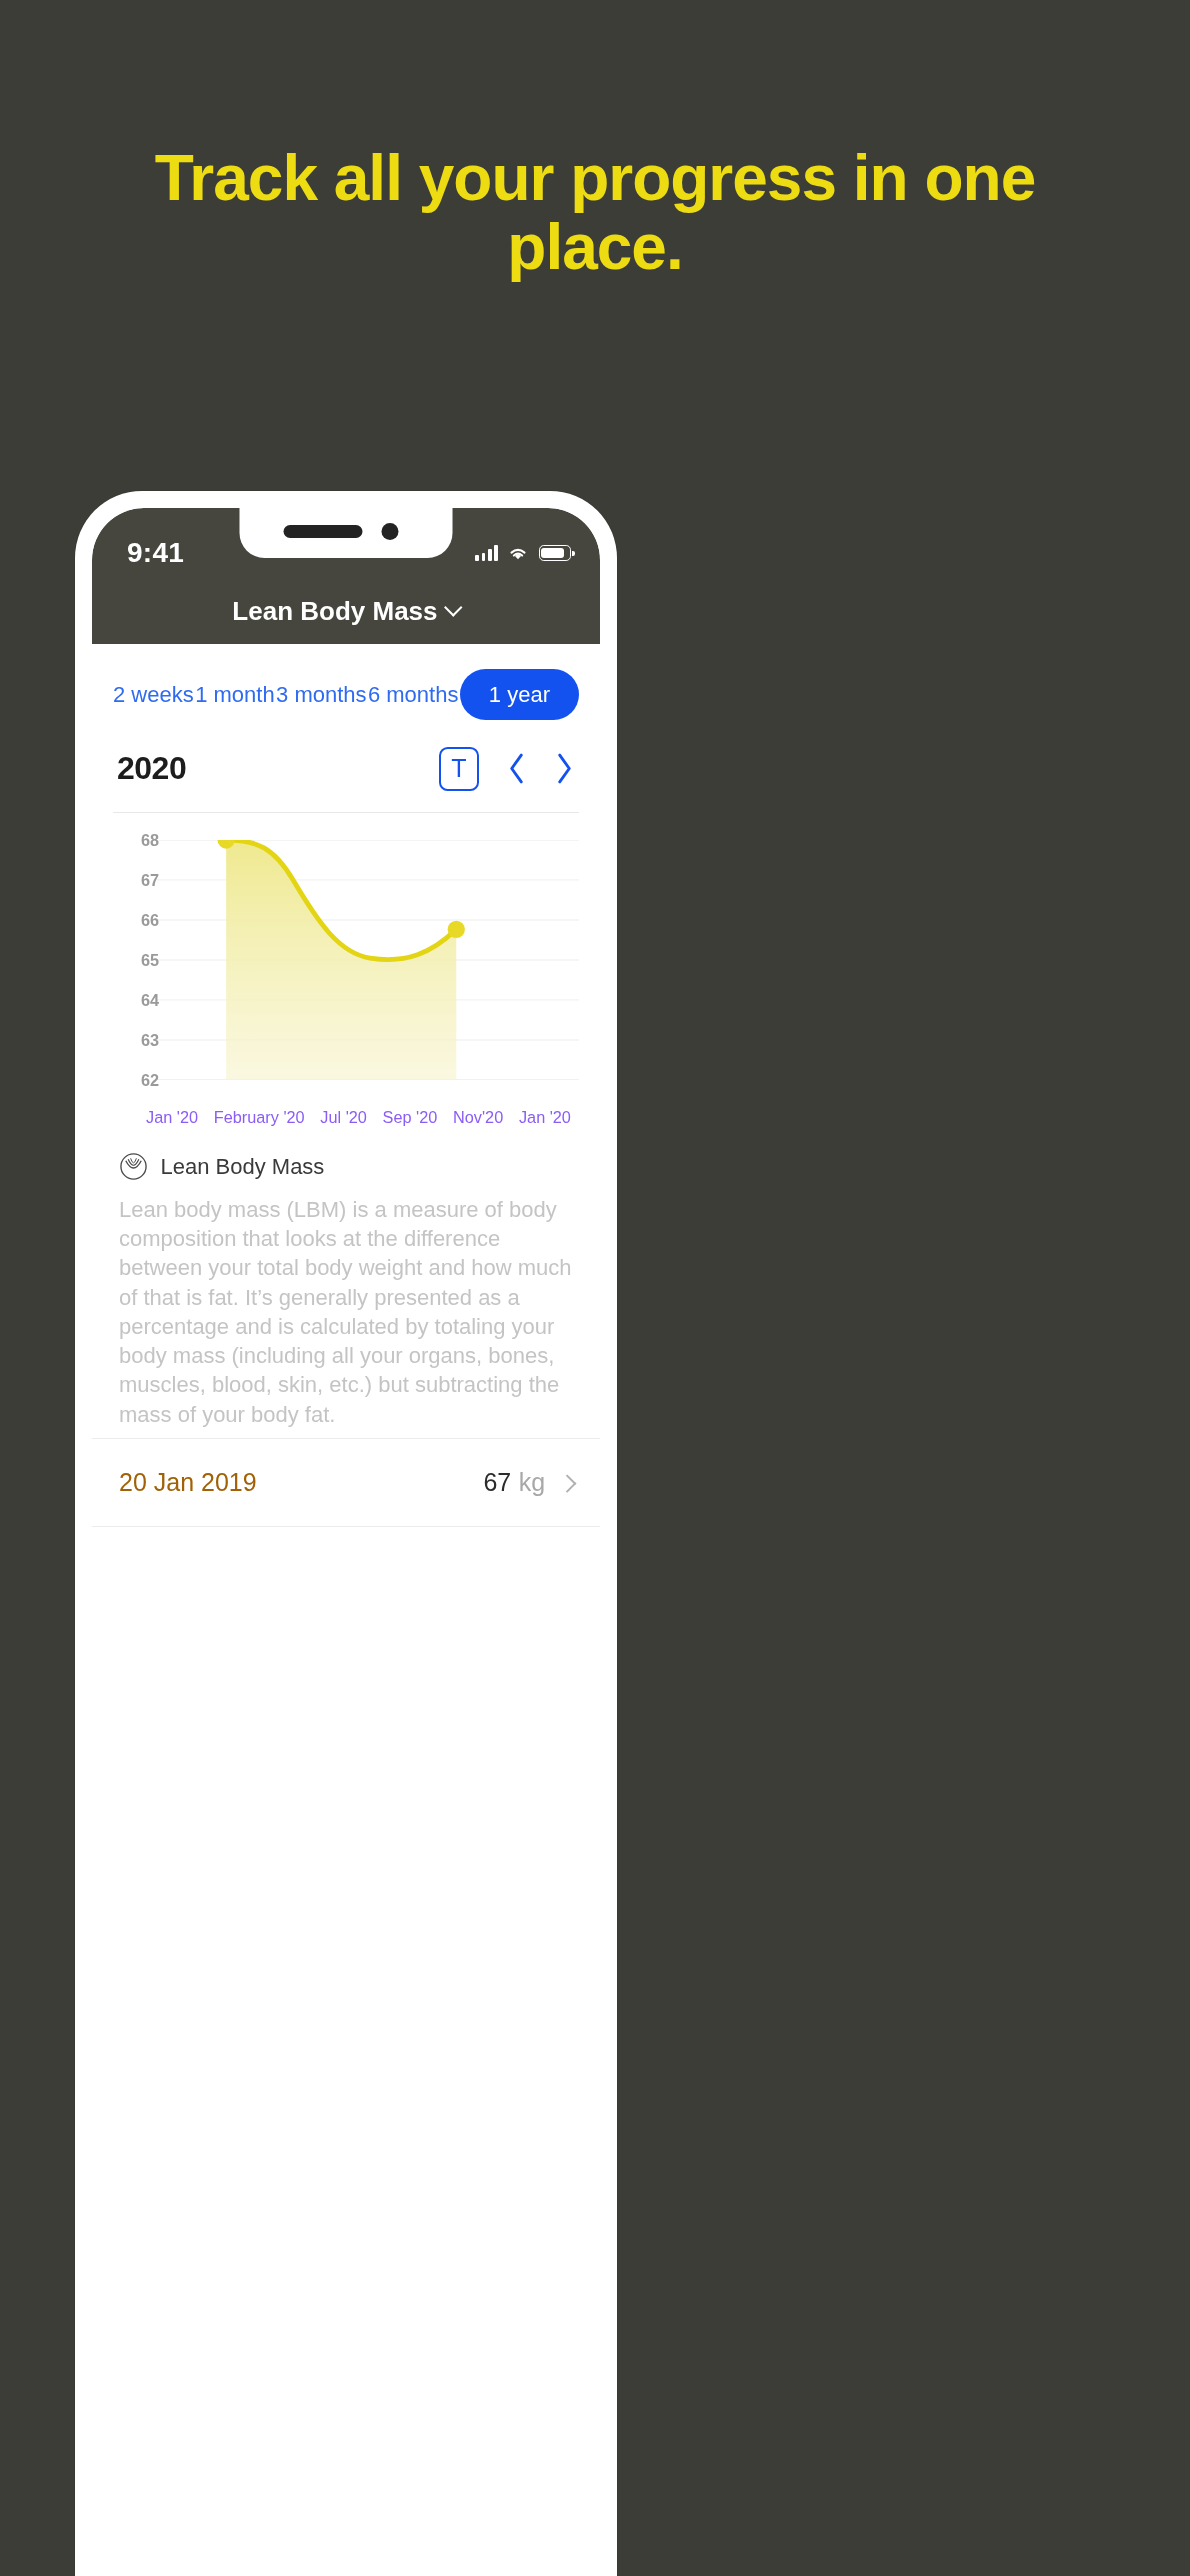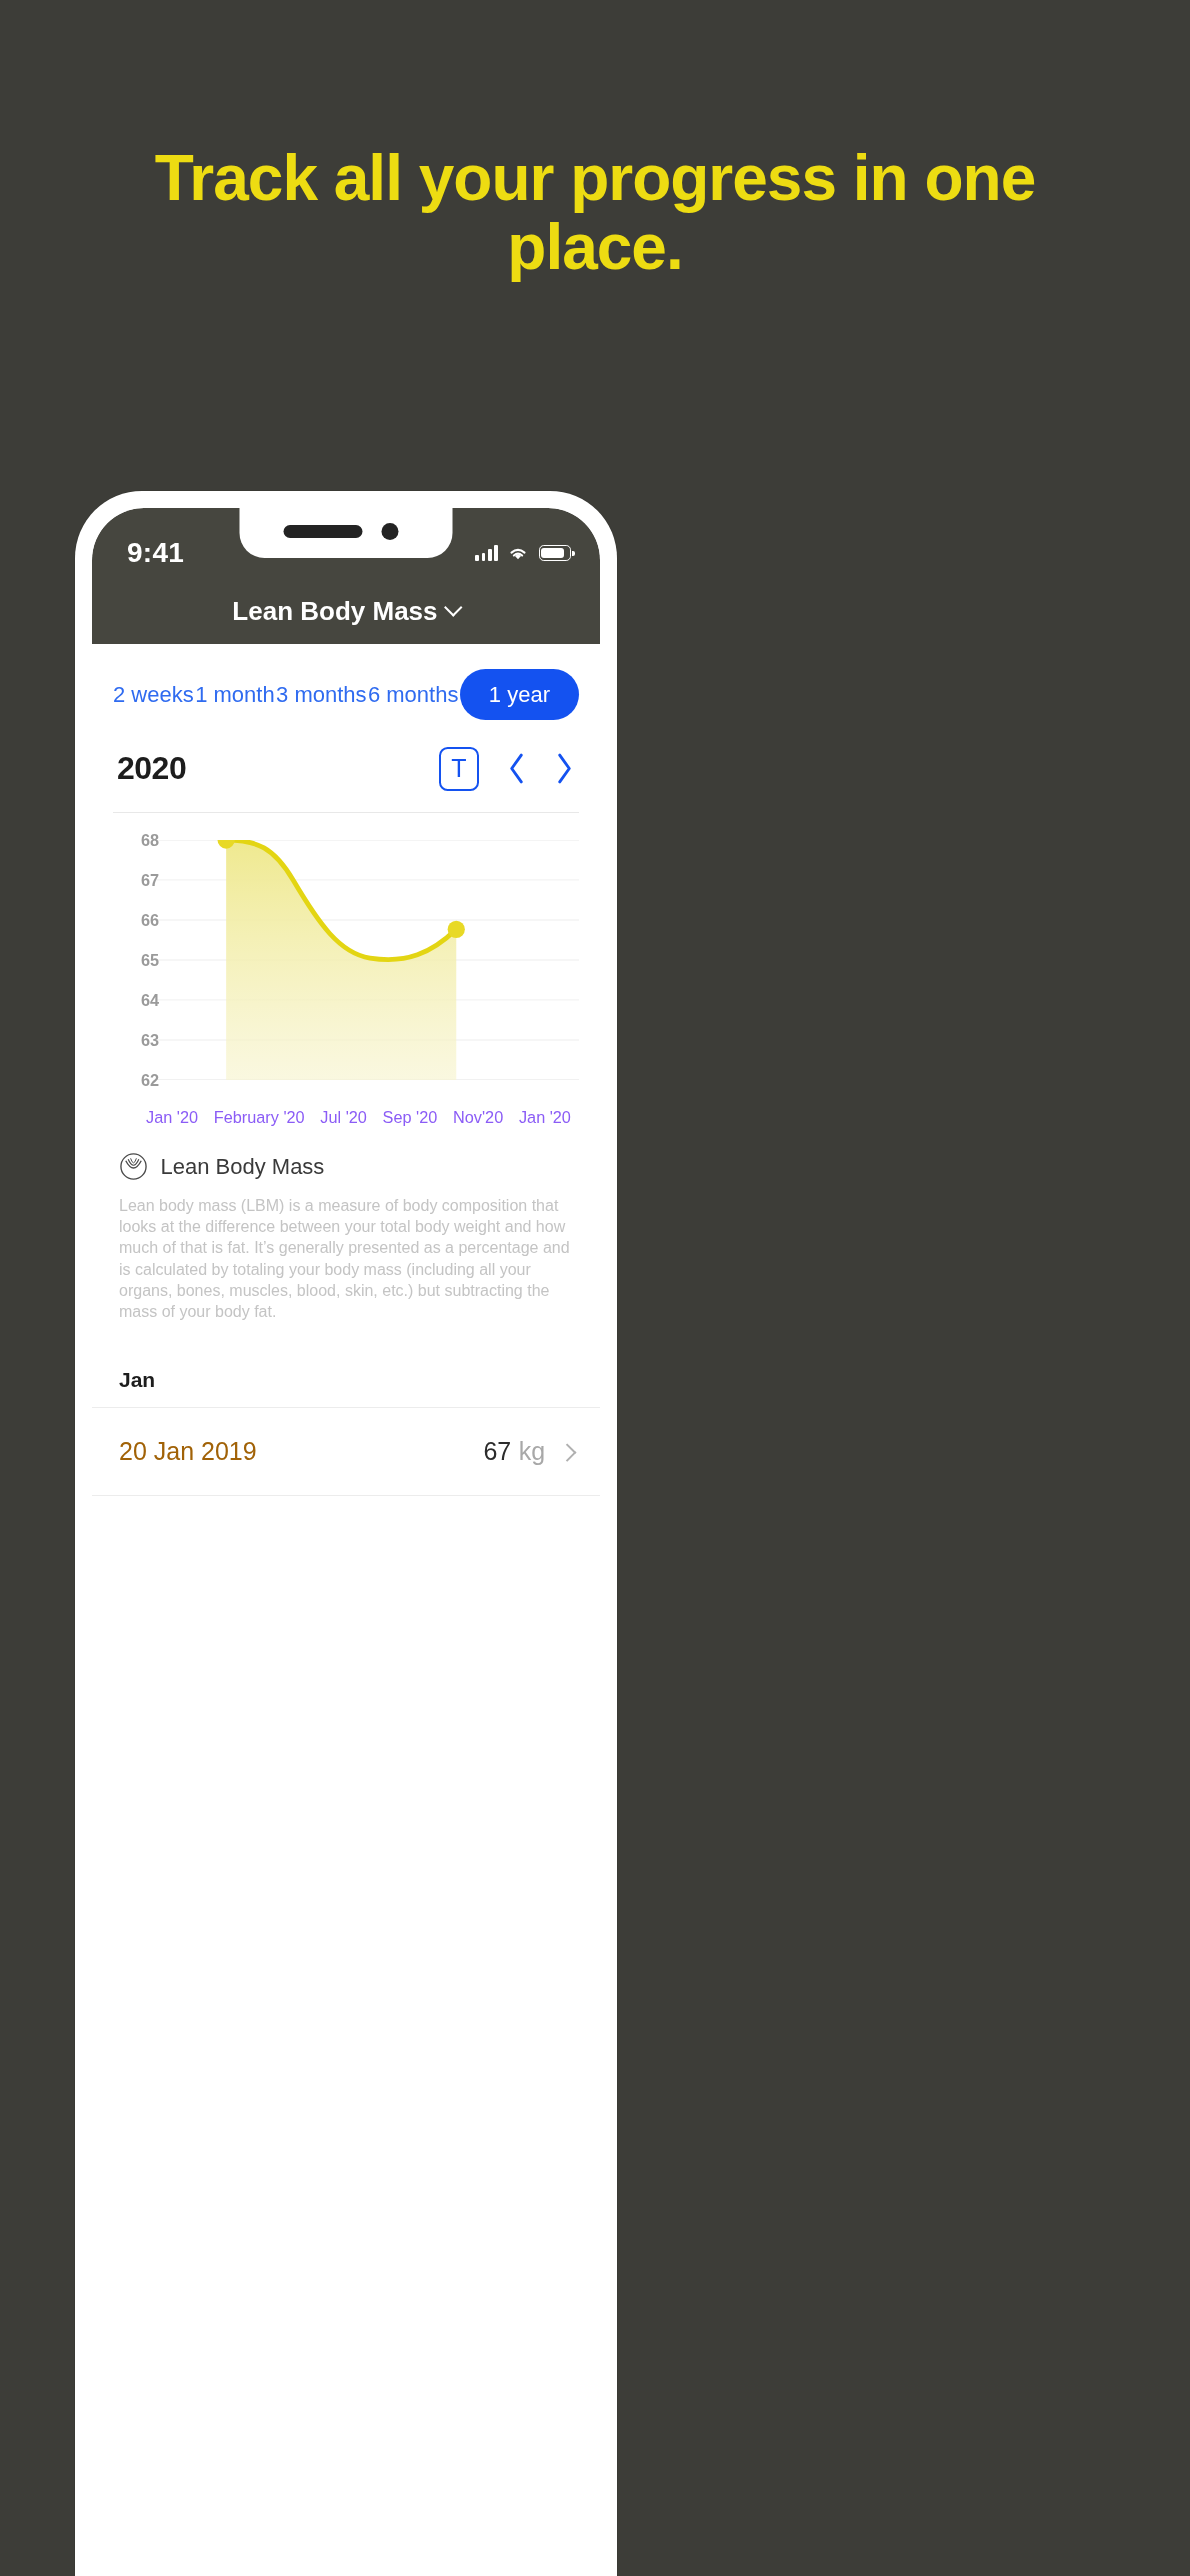--- a/index.html
+++ b/index.html
@@ -156,21 +156,21 @@
   .xlabel { font-size:16.3px; color:#8b5cf6; }
 
   
   .descwrap { padding:25px 27px 9.6px 27px; }
   .desc-head {
     display:flex; align-items:center; gap:12.5px;
     margin-bottom:13.4px;
   }
   .desc-title { font-size:22px; color:#3a3a3a; }
   .desc-body {
-    font-size:16px; line-height:1.33; color:#c4c4c4;
+    font-size:22px; line-height:1.33; color:#c4c4c4;
   }
 
   
   .listhead {
     padding:36px 27px 15.3px 27px;
     font-size:21px; font-weight:bold; color:#1d1d1d;
   }
   .hr { height:1px; background:#ececec; }
   .listrow {
     display:flex; align-items:center; justify-content:space-between;
@@ -303,21 +303,20 @@
           <circle cx="15" cy="15" r="13" fill="none" stroke="#4a4a4a" stroke-width="1.4"></circle>
           <path d="M7 9 Q15 24 23 9" fill="none" stroke="#4a4a4a" stroke-width="1.4"></path>
           <path d="M9.5 7.5 Q15 20 20.5 7.5" fill="none" stroke="#4a4a4a" stroke-width="1.2"></path>
           <path d="M12 6.5 Q15 16 18 6.5" fill="none" stroke="#4a4a4a" stroke-width="1"></path>
         </svg>
         <span class="desc-title">Lean Body Mass</span>
       </div>
       <div class="desc-body">Lean body mass (LBM) is a measure of body composition that looks at the difference between your total body weight and how much of that is fat. It’s generally presented as a percentage and is calculated by totaling your body mass (including all your organs, bones, muscles, blood, skin, etc.) but subtracting the mass of your body fat.</div>
     </div>
 
-    <div class="listhead">Jan</div>
     <div class="hr"></div>
     <div class="listrow">
       <span class="row-date">20 Jan 2019</span>
       <span class="row-right">
         <span class="row-val">67</span>
         <span class="row-unit">kg</span>
         <span class="chev-right"></span>
       </span>
     </div>
     <div class="hr"></div>

